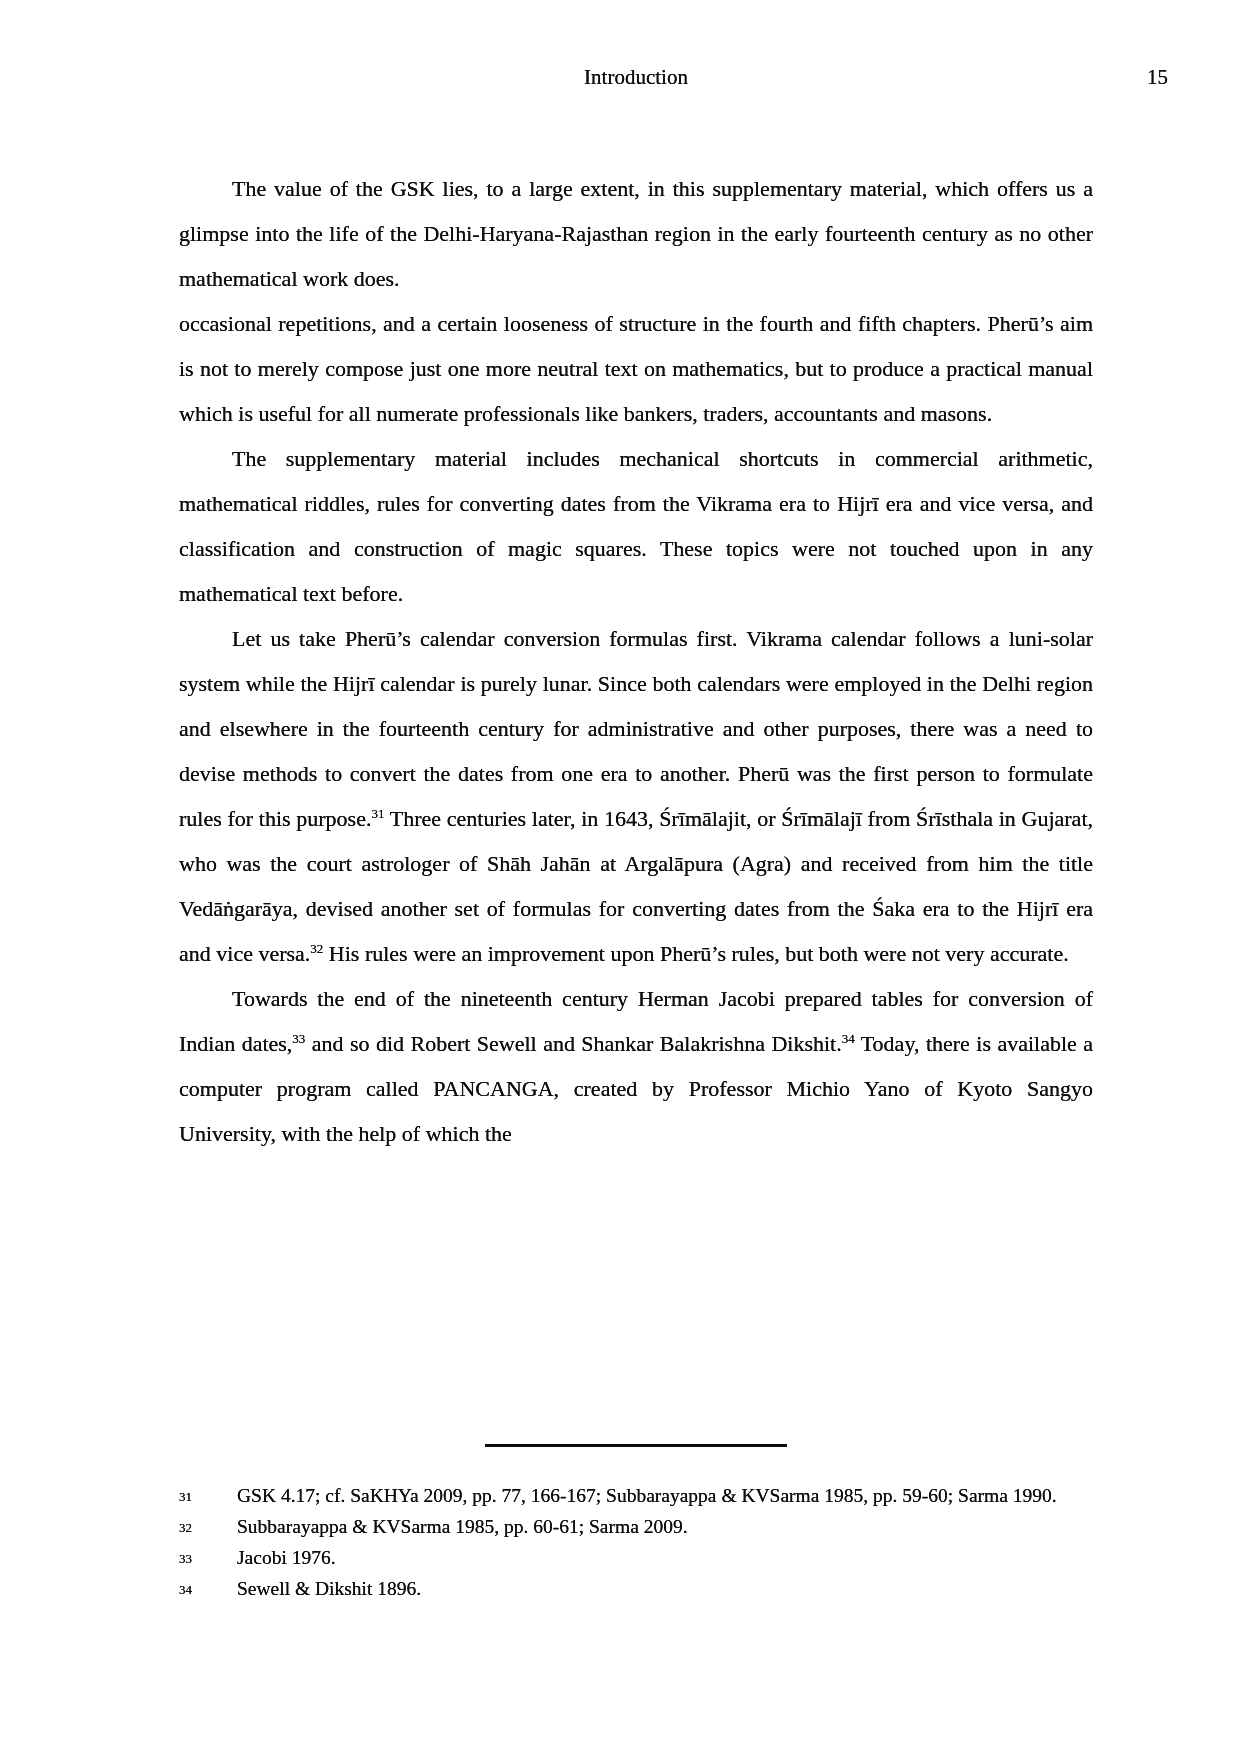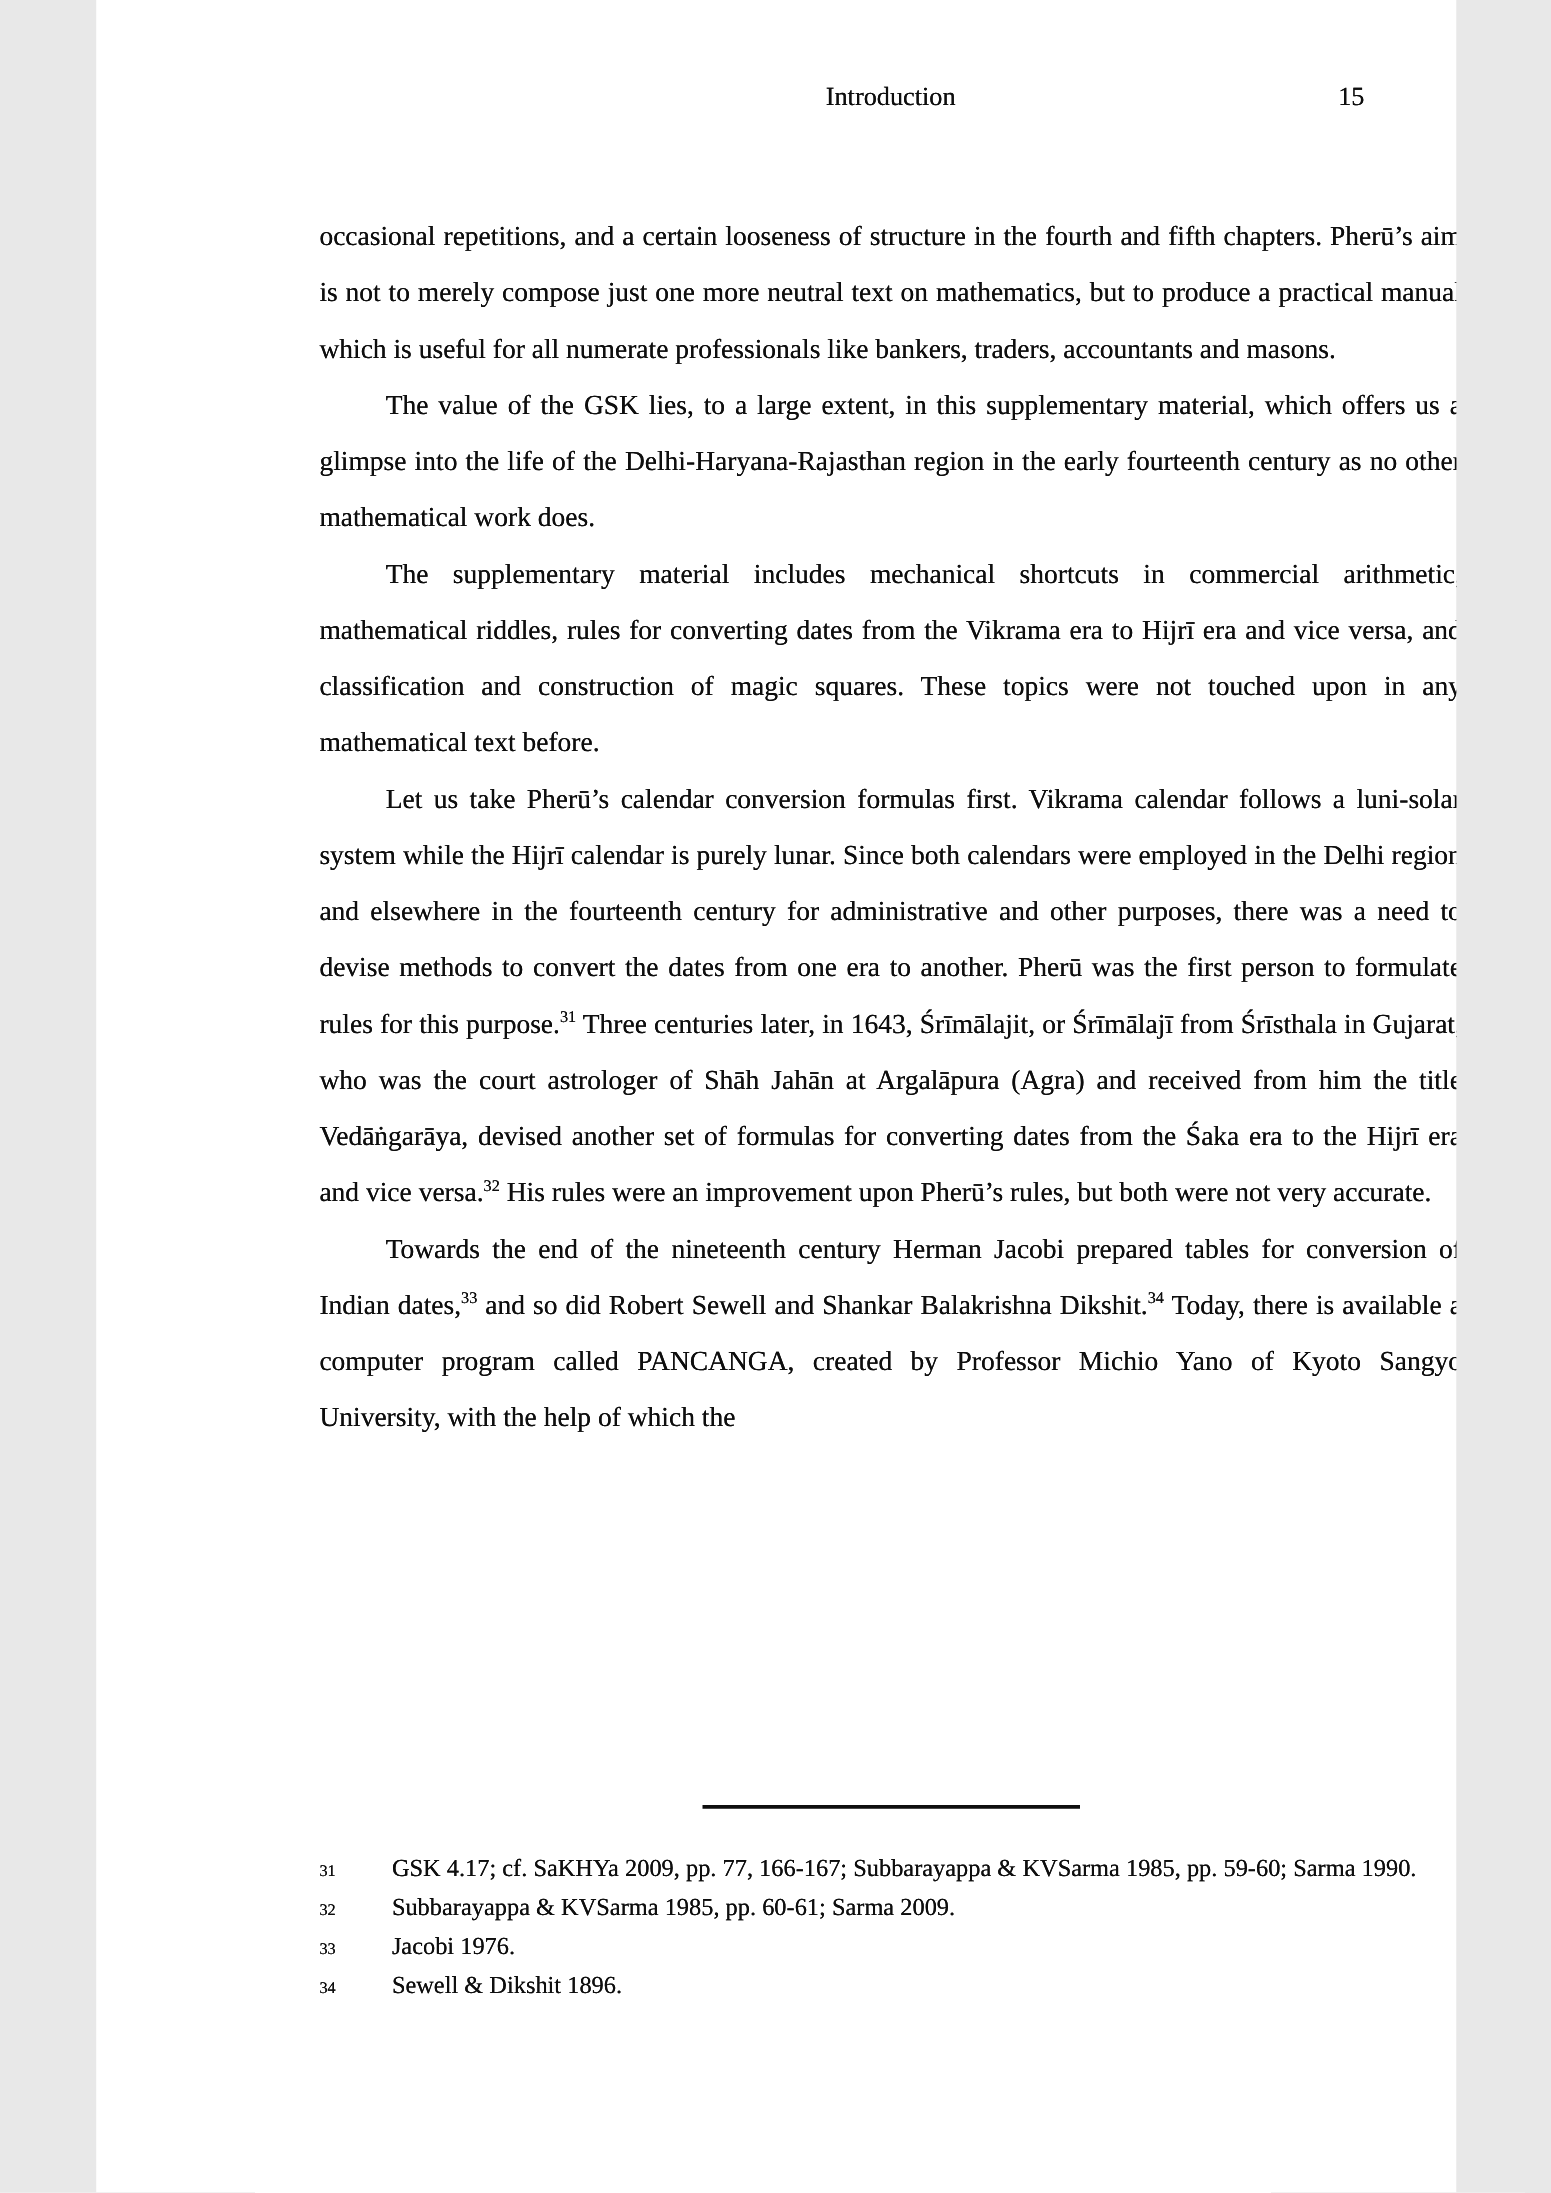--- a/index.html
+++ b/index.html
@@ -1,18 +1,18 @@
 <!DOCTYPE html>
 <html><head>
 <meta charset="utf-8">
 <style>
   html, body { margin: 0; padding: 0; background: #e8e8e8; }
   .page {
     position: relative;
-    width: 1088px;
+    width: 1241px;
     height: 1754px;
     margin: 0 auto;
     background: var(--paper, #ffffff);
     color: var(--ink, #0e0e0e);
     font-family: "Liberation Serif", "DejaVu Serif", serif;
     text-shadow: 0 0 0.5px currentColor;
     overflow: hidden;
   }
   .running-head {
     position: absolute;
@@ -77,22 +77,22 @@
 </head>
 <body>
 
 <div class="page" style="--ink: #0e0e0e; --paper: #ffffff;">
 
   <div class="running-head">Introduction</div>
 
   <div class="folio">15</div>
 
   <div class="body-text">
+      <p class="para indent">The value of the GSK lies, to a large extent, in this supplementary material, which offers us a glimpse into the life of the Delhi-Haryana-Rajasthan region in the early fourteenth century as no other mathematical work does.</p>
       <p class="para">occasional repetitions, and a certain looseness of structure in the fourth and fifth chapters. Pherū’s aim is not to merely compose just one more neutral text on mathematics, but to produce a practical manual which is useful for all numerate professionals like bankers, traders, accountants and masons.</p>
-      <p class="para indent">The value of the GSK lies, to a large extent, in this supplementary material, which offers us a glimpse into the life of the Delhi-Haryana-Rajasthan region in the early fourteenth century as no other mathematical work does.</p>
       <p class="para indent">The supplementary material includes mechanical shortcuts in commercial arithmetic, mathematical riddles, rules for converting dates from the Vikrama era to Hijrī era and vice versa, and classification and construction of magic squares. These topics were not touched upon in any mathematical text before.</p>
       <p class="para indent">Let us take Pherū’s calendar conversion formulas first. Vikrama calendar follows a luni-solar system while the Hijrī calendar is purely lunar. Since both calendars were employed in the Delhi region and elsewhere in the fourteenth century for administrative and other purposes, there was a need to devise methods to convert the dates from one era to another. Pherū was the first person to formulate rules for this purpose.<sup class="fnmark">31</sup> Three centuries later, in 1643, Śrīmālajit, or Śrīmālajī from Śrīsthala in Gujarat, who was the court astrologer of Shāh Jahān at Argalāpura (Agra) and received from him the title Vedāṅgarāya, devised another set of formulas for converting dates from the Śaka era to the Hijrī era and vice versa.<sup class="fnmark">32</sup> His rules were an improvement upon Pherū’s rules, but both were not very accurate.</p>
       <p class="para indent">Towards the end of the nineteenth century Herman Jacobi prepared tables for conversion of Indian dates,<sup class="fnmark">33</sup> and so did Robert Sewell and Shankar Balakrishna Dikshit.<sup class="fnmark">34</sup> Today, there is available a computer program called PANCANGA, created by Professor Michio Yano of Kyoto Sangyo University, with the help of which the</p>
     </div>
 
   <div class="separator"></div>
 
   <div class="footnotes">
       <div class="footnote">
         <span class="fn-num">31</span>

